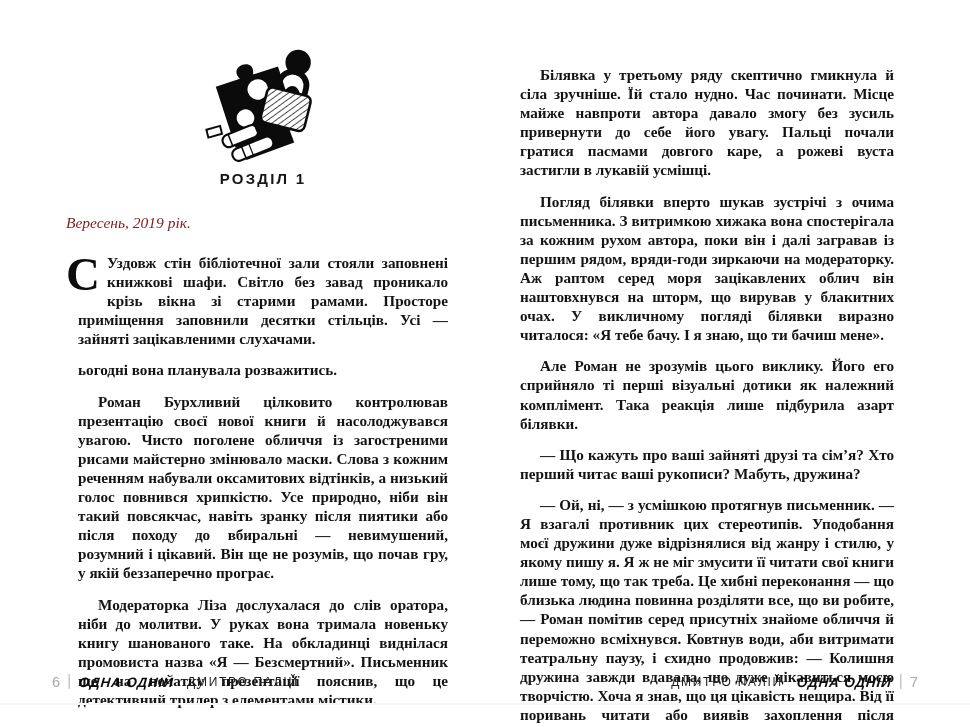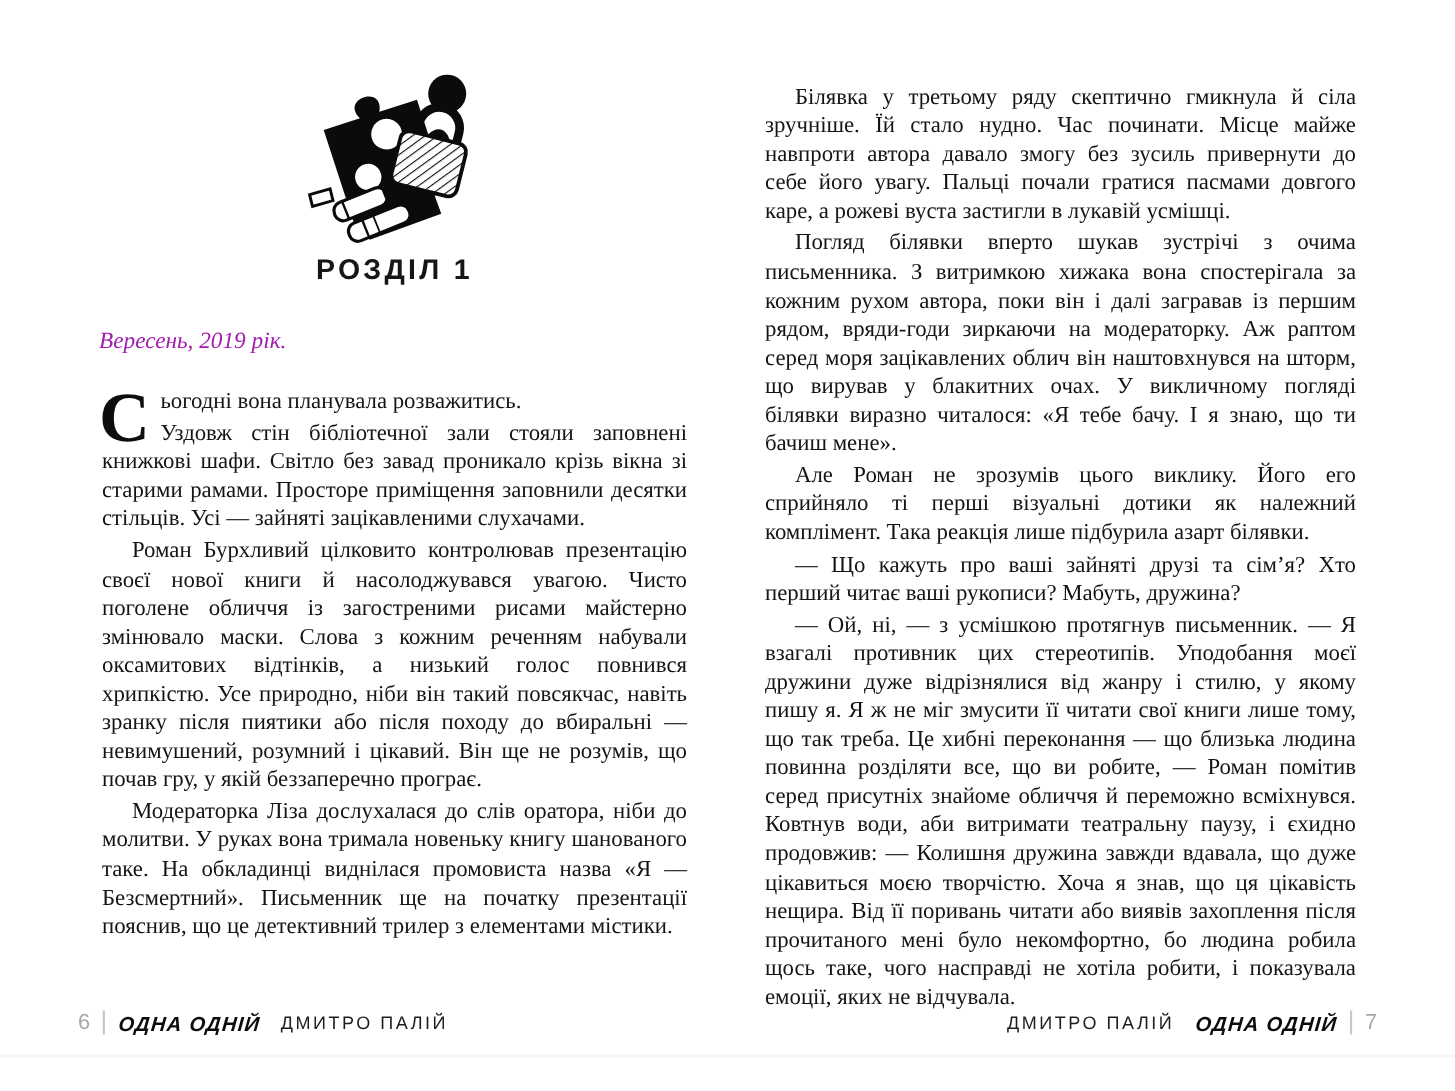--- a/index.html
+++ b/index.html
@@ -9,28 +9,28 @@
     -webkit-font-smoothing:antialiased;
   }
   .spread { position:relative; width:970px; height:727px; overflow:hidden; background:#ffffff; }
 
   
   .col-left { position:absolute; left:66px; top:0; width:394px; }
   .illustration-wrap { margin:40px auto 0 auto; width:140px; height:122px; }
   .chapter-title {
     margin-top:8px; text-align:center;
     font-family:"Liberation Sans", sans-serif;
-    font-size:19px; font-weight:600; letter-spacing:2.2px; color:#161616;
+    font-size:15px; font-weight:600; letter-spacing:2.2px; color:#161616;
   }
-  .date-line { margin-top:27px; font-style:italic; font-size:15.5px; color:#a21caf; }
+  .date-line { margin-top:27px; font-style:italic; font-size:15.5px; color:#7f1d1d; }
   .left-body { margin-top:21px; }
 
   
   .body-text { font-size:15.2px; line-height:19.1px; text-align:justify; color:#141414; }
-  .body-text p { margin:2px; text-indent:20px; }
+  .body-text p { margin:12px; text-indent:20px;font-weight:bold; }
   .body-text p.no-indent { text-indent:0; }
   .dropcap {
     float:left; font-size:47px; line-height:36px;
     padding:3px 7px 0 0; font-weight:700; color:#0d0d0d;
     font-family:"Liberation Serif", serif;
   }
 
   
   .col-right { position:absolute; left:508px; top:53px; width:398px; }
 
@@ -102,22 +102,22 @@
         <polygon points="12,92 26,88 28,96 14,100" fill="#ffffff" stroke="#0b0b0b" stroke-width="2"></polygon>
       </svg>
     </div>
 
     <div class="chapter-title">РОЗДІЛ 1</div>
 
     <div class="date-line">Вересень, 2019 рік.</div>
 
     <div class="left-body body-text">
       <span class="dropcap">С</span>
+      <p class="no-indent">Уздовж стін бібліотечної зали стояли заповнені книжкові шафи. Світло без завад проникало крізь вікна зі старими рамами. Просторе приміщення заповнили десятки стільців. Усі — зайняті зацікавленими слухачами.</p>
       <p class="no-indent">ьогодні вона планувала розважитись.</p>
-      <p class="no-indent">Уздовж стін бібліотечної зали стояли заповнені книжкові шафи. Світло без завад проникало крізь вікна зі старими рамами. Просторе приміщення заповнили десятки стільців. Усі — зайняті зацікавленими слухачами.</p>
       <p>Роман Бурхливий цілковито контролював презентацію своєї нової книги й насолоджувався увагою. Чисто поголене обличчя із загостреними рисами майстерно змінювало маски. Слова з кожним реченням набували оксамитових відтінків, а низький голос повнився хрипкістю. Усе природно, ніби він такий повсякчас, навіть зранку після пиятики або після походу до вбиральні — невимушений, розумний і цікавий. Він ще не розумів, що почав гру, у якій беззаперечно програє.</p>
       <p>Модераторка Ліза дослухалася до слів оратора, ніби до молитви. У руках вона тримала новеньку книгу шанованого таке. На обкладинці виднілася промовиста назва «Я — Безсмертний». Письменник ще на початку презентації пояснив, що це детективний трилер з елементами містики.</p>
     </div>
   </div>
 
   <div class="col-right body-text">
     <p>Білявка у третьому ряду скептично гмикнула й сіла зручніше. Їй стало нудно. Час починати. Місце майже навпроти автора давало змогу без зусиль привернути до себе його увагу. Пальці почали гратися пасмами довгого каре, а рожеві вуста застигли в лукавій усмішці.</p>
     <p>Погляд білявки вперто шукав зустрічі з очима письменника. З витримкою хижака вона спостерігала за кожним рухом автора, поки він і далі загравав із першим рядом, вряди-годи зиркаючи на модераторку. Аж раптом серед моря зацікавлених облич він наштовхнувся на шторм, що вирував у блакитних очах. У викличному погляді білявки виразно читалося: «Я тебе бачу. І я знаю, що ти бачиш мене».</p>
     <p>Але Роман не зрозумів цього виклику. Його его сприйняло ті перші візуальні дотики як належний комплімент. Така реакція лише підбурила азарт білявки.</p>
     <p>— Що кажуть про ваші зайняті друзі та сім’я? Хто перший читає ваші рукописи? Мабуть, дружина?</p>

